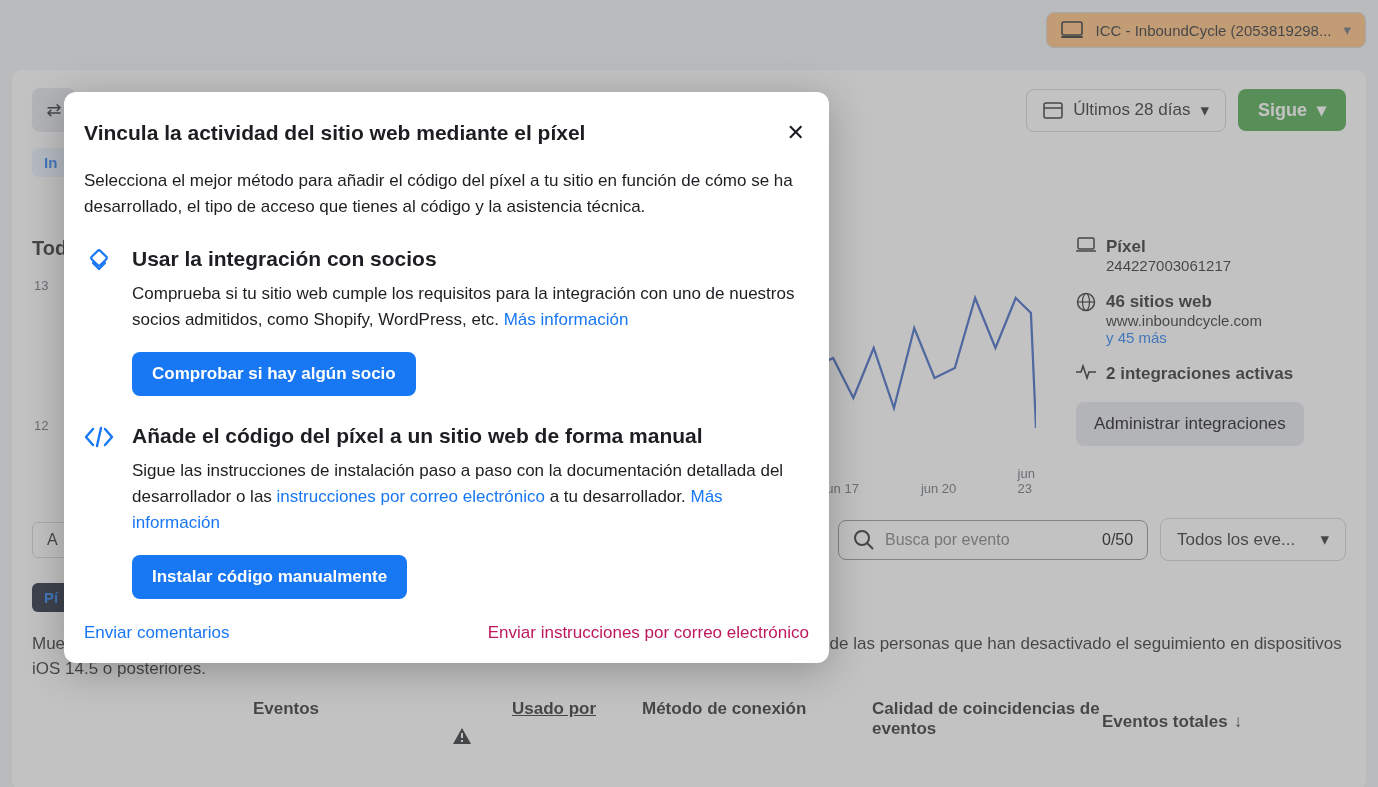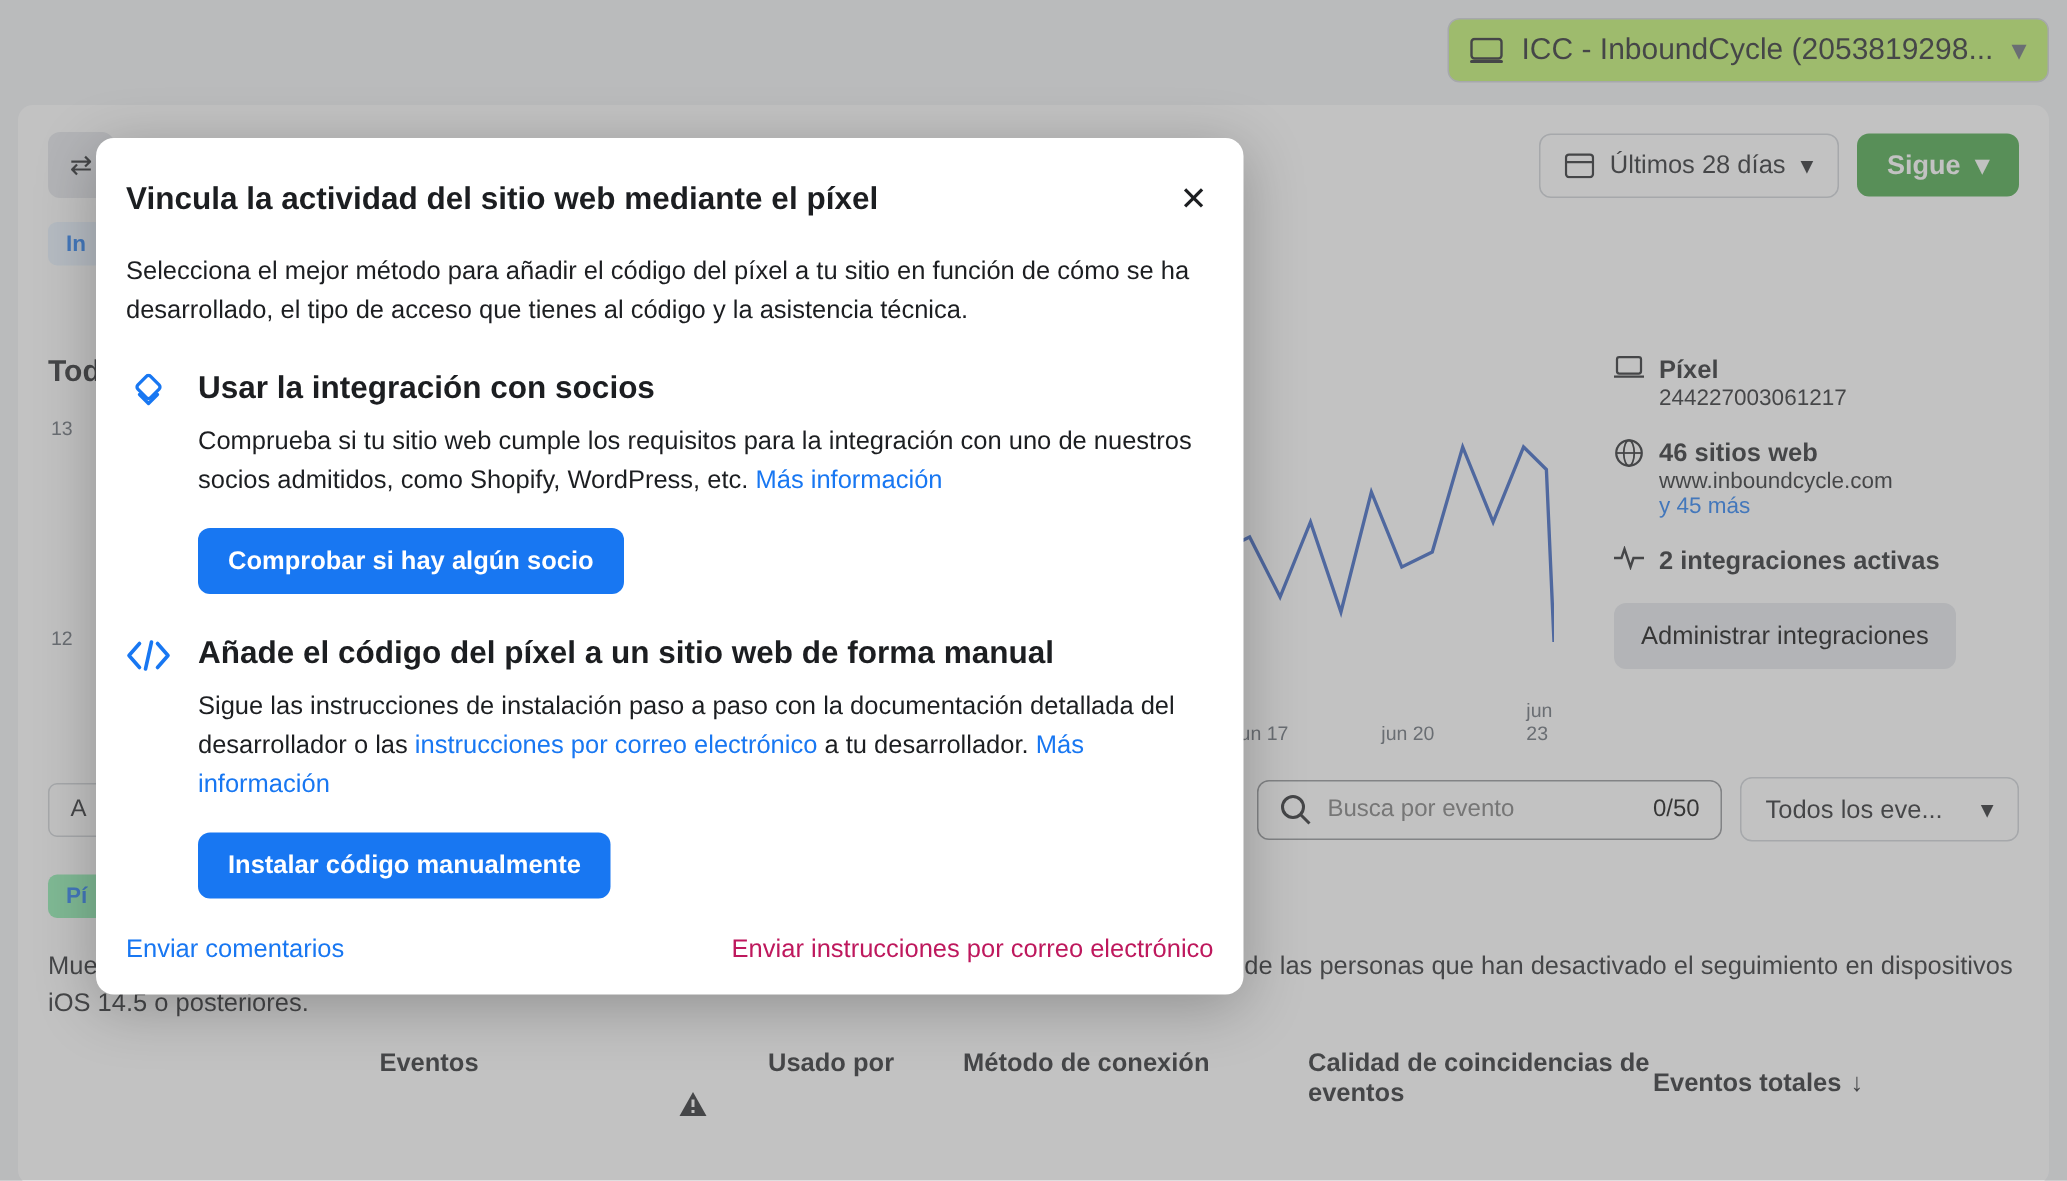--- a/index.html
+++ b/index.html
@@ -1,20 +1,20 @@
 <!DOCTYPE html>
 <html><head>
 <meta charset="utf-8">
 <style>
 * { box-sizing: border-box; margin: 0; padding: 0; }
 body { font-family: -apple-system, BlinkMacSystemFont, "Segoe UI", Helvetica, Arial, sans-serif; background: #f0f2f5; width: 1378px; height: 787px; overflow: hidden; position: relative; color: #1c1e21; }
 
 
 .account-bar { position: absolute; top: 12px; right: 12px; }
-.account-dropdown { display: flex; align-items: center; gap: 12px; background: #bef264; border: 1px solid #ccd0d5; border-radius: 8px; padding: 8px 14px; font-size: 20px; cursor: pointer; }
+.account-dropdown { display: flex; align-items: center; gap: 12px; background: #fdba74; border: 1px solid #ccd0d5; border-radius: 8px; padding: 8px 14px; font-size: 15px; cursor: pointer; }
 .account-dropdown .chev { margin-left: auto; color: #606770; }
 
 
 .card { position: absolute; left: 12px; right: 12px; top: 70px; background: #fff; border-radius: 10px; padding: 18px 20px 0 20px; height: 720px; }
 
 .card-header { display: flex; align-items: center; gap: 12px; }
 .square-btn { width: 44px; height: 44px; border-radius: 8px; background: #e4e6eb; display: flex; align-items: center; justify-content: center; font-size: 18px; }
 .date-btn { margin-left: auto; display: flex; align-items: center; gap: 10px; background: #fff; border: 1px solid #ccd0d5; border-radius: 8px; padding: 10px 16px; font-size: 17px; cursor: pointer; text-align: center; }
 .create-btn { display: flex; align-items: center; gap: 10px; background: #3fa33f; color: #fff; border: none; border-radius: 8px; padding: 10px 20px; font-size: 18px; font-weight: 700; cursor: pointer; }
 
@@ -39,26 +39,26 @@
 .info-link { color: #1877f2; font-size: 15px; cursor: pointer; }
 .manage-btn { background: #e4e6eb; border: none; border-radius: 8px; padding: 12px 18px; font-size: 17px; font-weight: 500; cursor: pointer; }
 
 .filters { margin-top: 40px; display: flex; align-items: center; gap: 12px; }
 .pill { background: #fff; border: 1px solid #ccd0d5; border-radius: 6px; padding: 8px 14px; font-size: 16px; }
 .search-box { display: flex; align-items: center; gap: 10px; border: 1px solid #8a8d91; border-radius: 8px; padding: 8px 14px; width: 310px; }
 .search-box input { border: none; outline: none; font-size: 16px; flex: 1; background: transparent; }
 .counter { color: #000000; font-size: 16px; }
 .filter-dd { display: flex; align-items: center; gap: 16px; border: 1px solid #ccd0d5; border-radius: 8px; padding: 10px 16px; font-size: 17px; width: 186px; }
 
-.tab-chip2 { margin-top: 22px; display: inline-block; background: #86efac; color: #1877f2; border-radius: 6px; padding: 6px 12px; font-size: 15px; font-weight: 600; }
+.tab-chip2 { margin-top: 22px; display: inline-block; background: #0f172a; color: #1877f2; border-radius: 6px; padding: 6px 12px; font-size: 15px; font-weight: 600; }
 .desc { margin-top: 20px; font-size: 17px; color: #1c1e21; line-height: 1.45; max-width: 1320px; }
 
 .table-head { margin-top: 18px; display: flex; font-size: 17px; font-weight: 700; }
 .th-a { width: 480px; padding-left: 28px; display: flex; align-items: center; gap: 8px; flex-direction: column; }
-.th-b { width: 130px; }
+.th-b { width: 130px; text-decoration: underline; }
 .th-c { width: 230px; }
 .th-d { width: 230px; }
 .th-e { flex: 1; display: flex; align-items: center; gap: 6px; }
 
 
 .dim { position: absolute; inset: 0; background: rgba(120,120,120,0.45); }
 
 
 .modal { position: absolute; left: 64px; top: 92px; width: 765px; background: #fff; border-radius: 12px; box-shadow: 0 8px 40px rgba(0,0,0,0.25); padding: 24px 0 20px 0; }
 .modal-inner { padding: 0 20px; }

